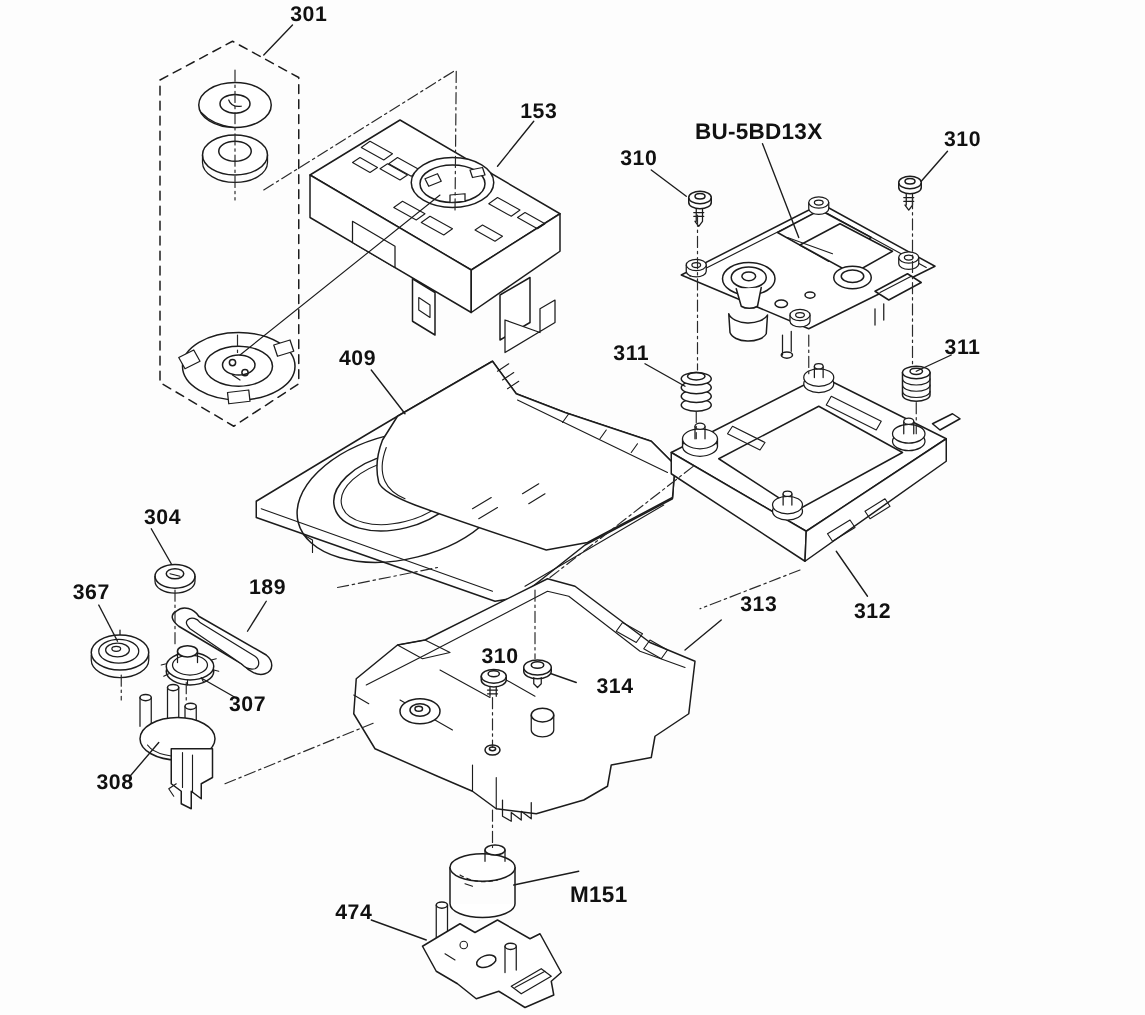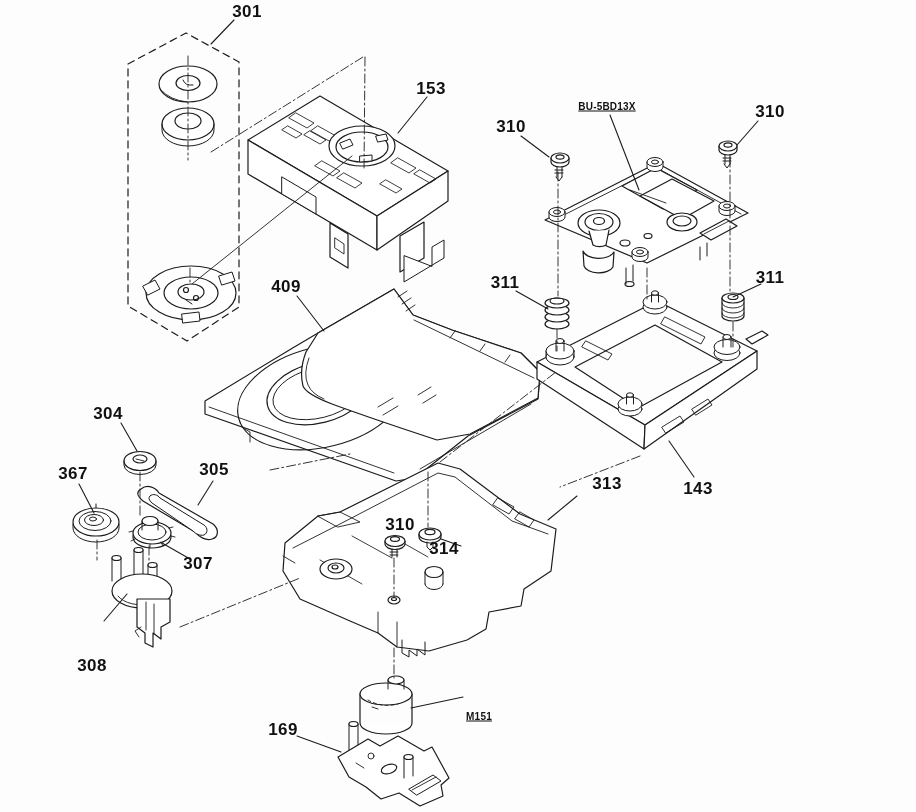--- a/index.html
+++ b/index.html
@@ -1,21 +1,21 @@
 <!DOCTYPE html>
 <html><head>
 <meta charset="utf-8">
 <style>
   html,body{margin:0;padding:0;background:#fdfdfd;}
   .stage{position:relative;width:916px;height:812px;background:#fdfdfd;overflow:hidden;
          font-family:"Liberation Sans",sans-serif;}
   .stage svg{position:absolute;left:0;top:0;}
   .lbl{position:absolute;transform:translate(-50%,-50%);font:700 17px "Liberation Sans",sans-serif;
        color:#111;letter-spacing:.4px;white-space:nowrap;user-select:none;text-align:center;}
-  .lbl.small{font-size:10px;letter-spacing:.2px;text-decoration:underline;}
+  .lbl.small{font-size:18px;letter-spacing:.2px;}
 </style>
 </head>
 <body>
 
 <div class="stage">
 <svg width="916" height="812" viewBox="0 0 916 812">
 <g fill="none" stroke="#1c1c1c" stroke-width="1.2" stroke-linejoin="round" stroke-linecap="round">
 
   <g>
     <path d="M128,64 L186,33 L239,62 L239,307 L187,341 L128,306 Z" stroke-dasharray="7 5"></path>
@@ -320,24 +320,24 @@
 </svg>
 
 <div class="lbl" style="left:247px;top:12px">301</div>
 <div class="lbl" style="left:431px;top:89px">153</div>
 <div class="lbl small" style="left:607px;top:106px">BU-5BD13X</div>
 <div class="lbl" style="left:511px;top:127px">310</div>
 <div class="lbl" style="left:770px;top:112px">310</div>
 <div class="lbl" style="left:505px;top:283px">311</div>
 <div class="lbl" style="left:770px;top:278px">311</div>
 <div class="lbl" style="left:286px;top:287px">409</div>
-<div class="lbl" style="left:108px;top:414px">304</div>
-<div class="lbl" style="left:214px;top:470px">305</div>
+<div class="lbl" style="left:130px;top:414px">304</div>
+<div class="lbl" style="left:214px;top:470px">189</div>
 <div class="lbl" style="left:73px;top:474px">367</div>
 <div class="lbl" style="left:198px;top:564px">307</div>
-<div class="lbl" style="left:92px;top:666px">308</div>
-<div class="lbl" style="left:283px;top:730px">169</div>
+<div class="lbl" style="left:92px;top:626px">308</div>
+<div class="lbl" style="left:283px;top:730px">474</div>
 <div class="lbl small" style="left:479px;top:716px">M151</div>
 <div class="lbl" style="left:400px;top:525px">310</div>
-<div class="lbl" style="left:444px;top:549px">314</div>
+<div class="lbl" style="left:492px;top:549px">314</div>
 <div class="lbl" style="left:607px;top:484px">313</div>
-<div class="lbl" style="left:698px;top:489px">143</div>
+<div class="lbl" style="left:698px;top:489px">312</div>
 </div>
 
 </body></html>

